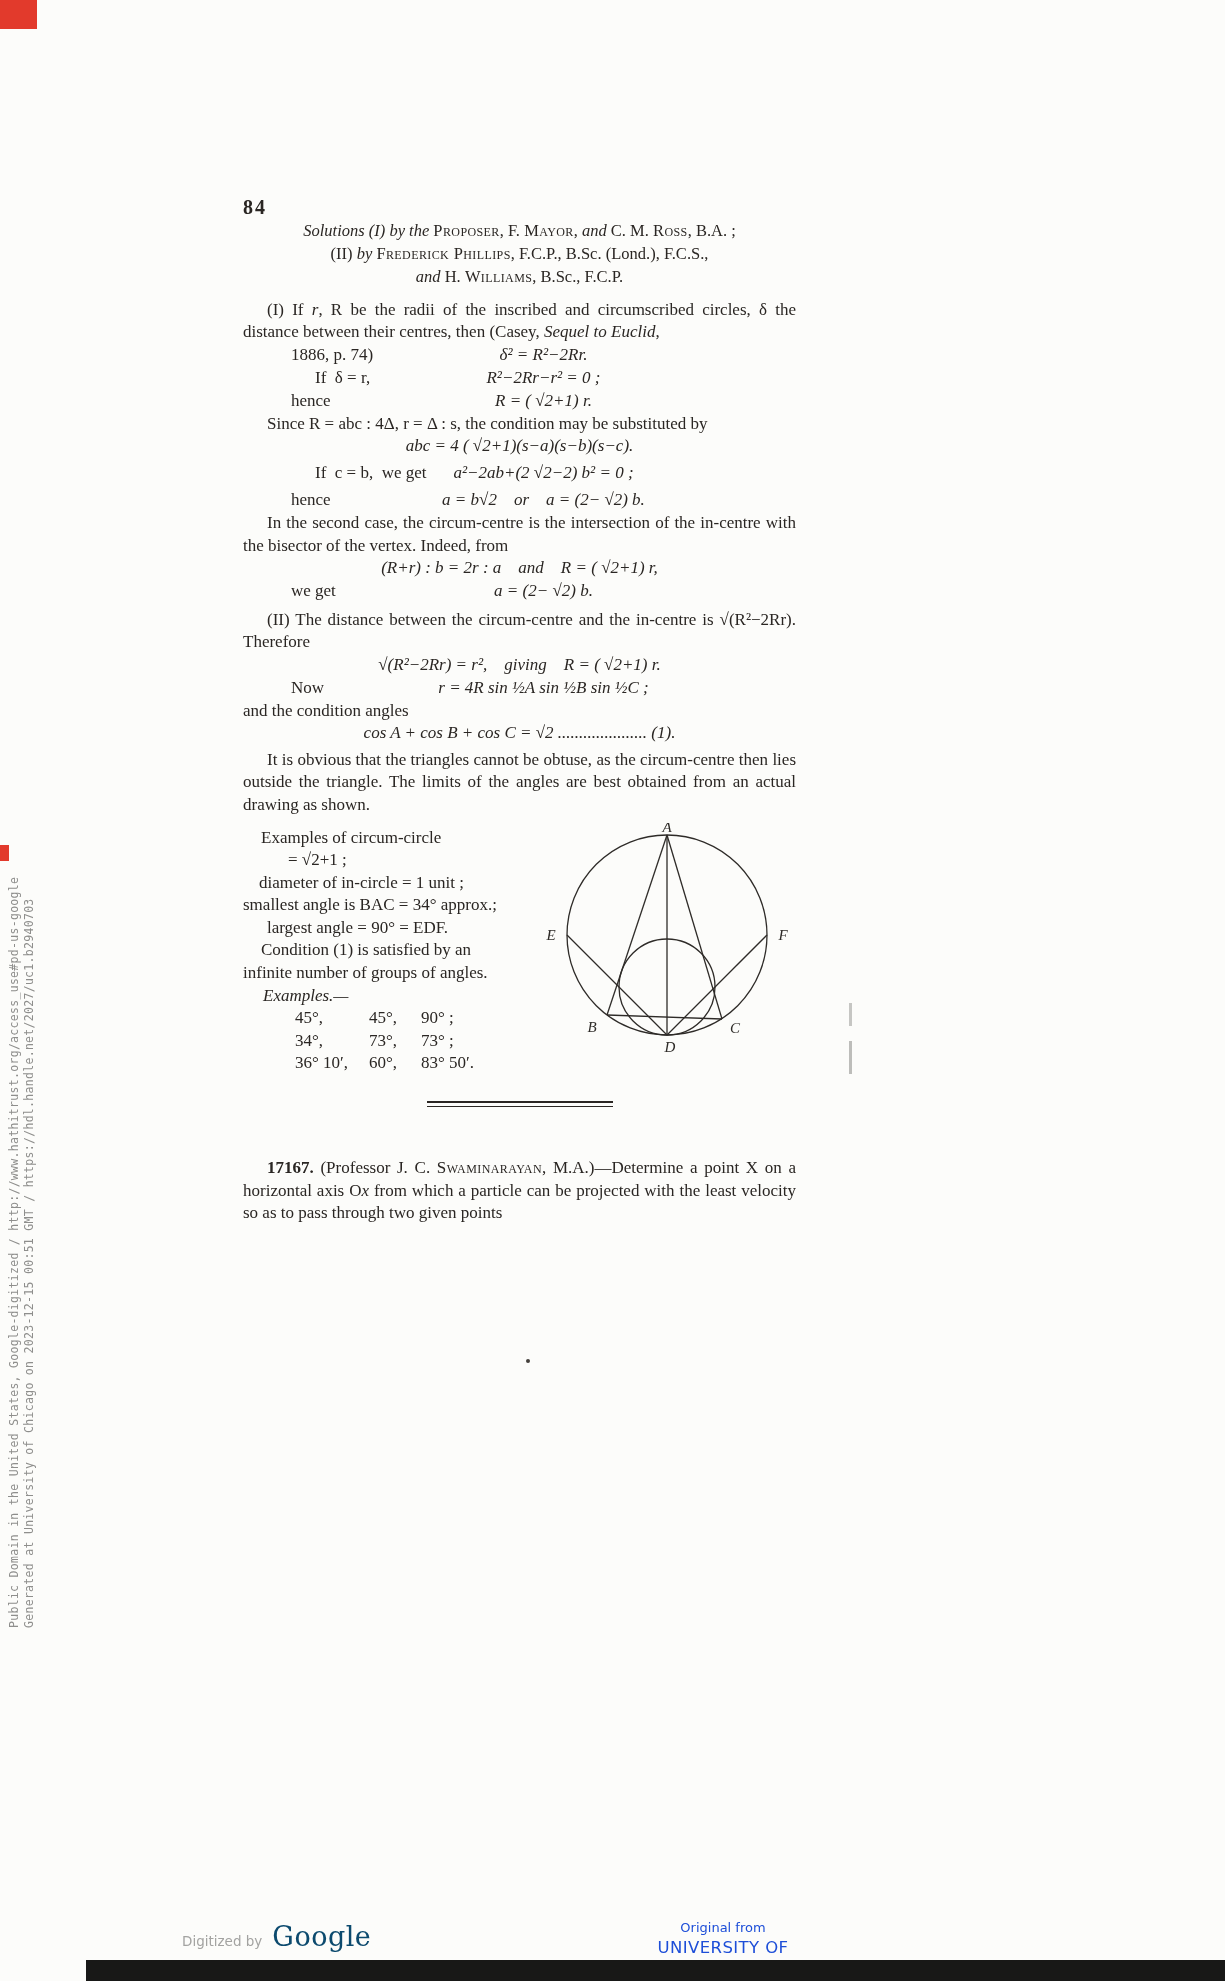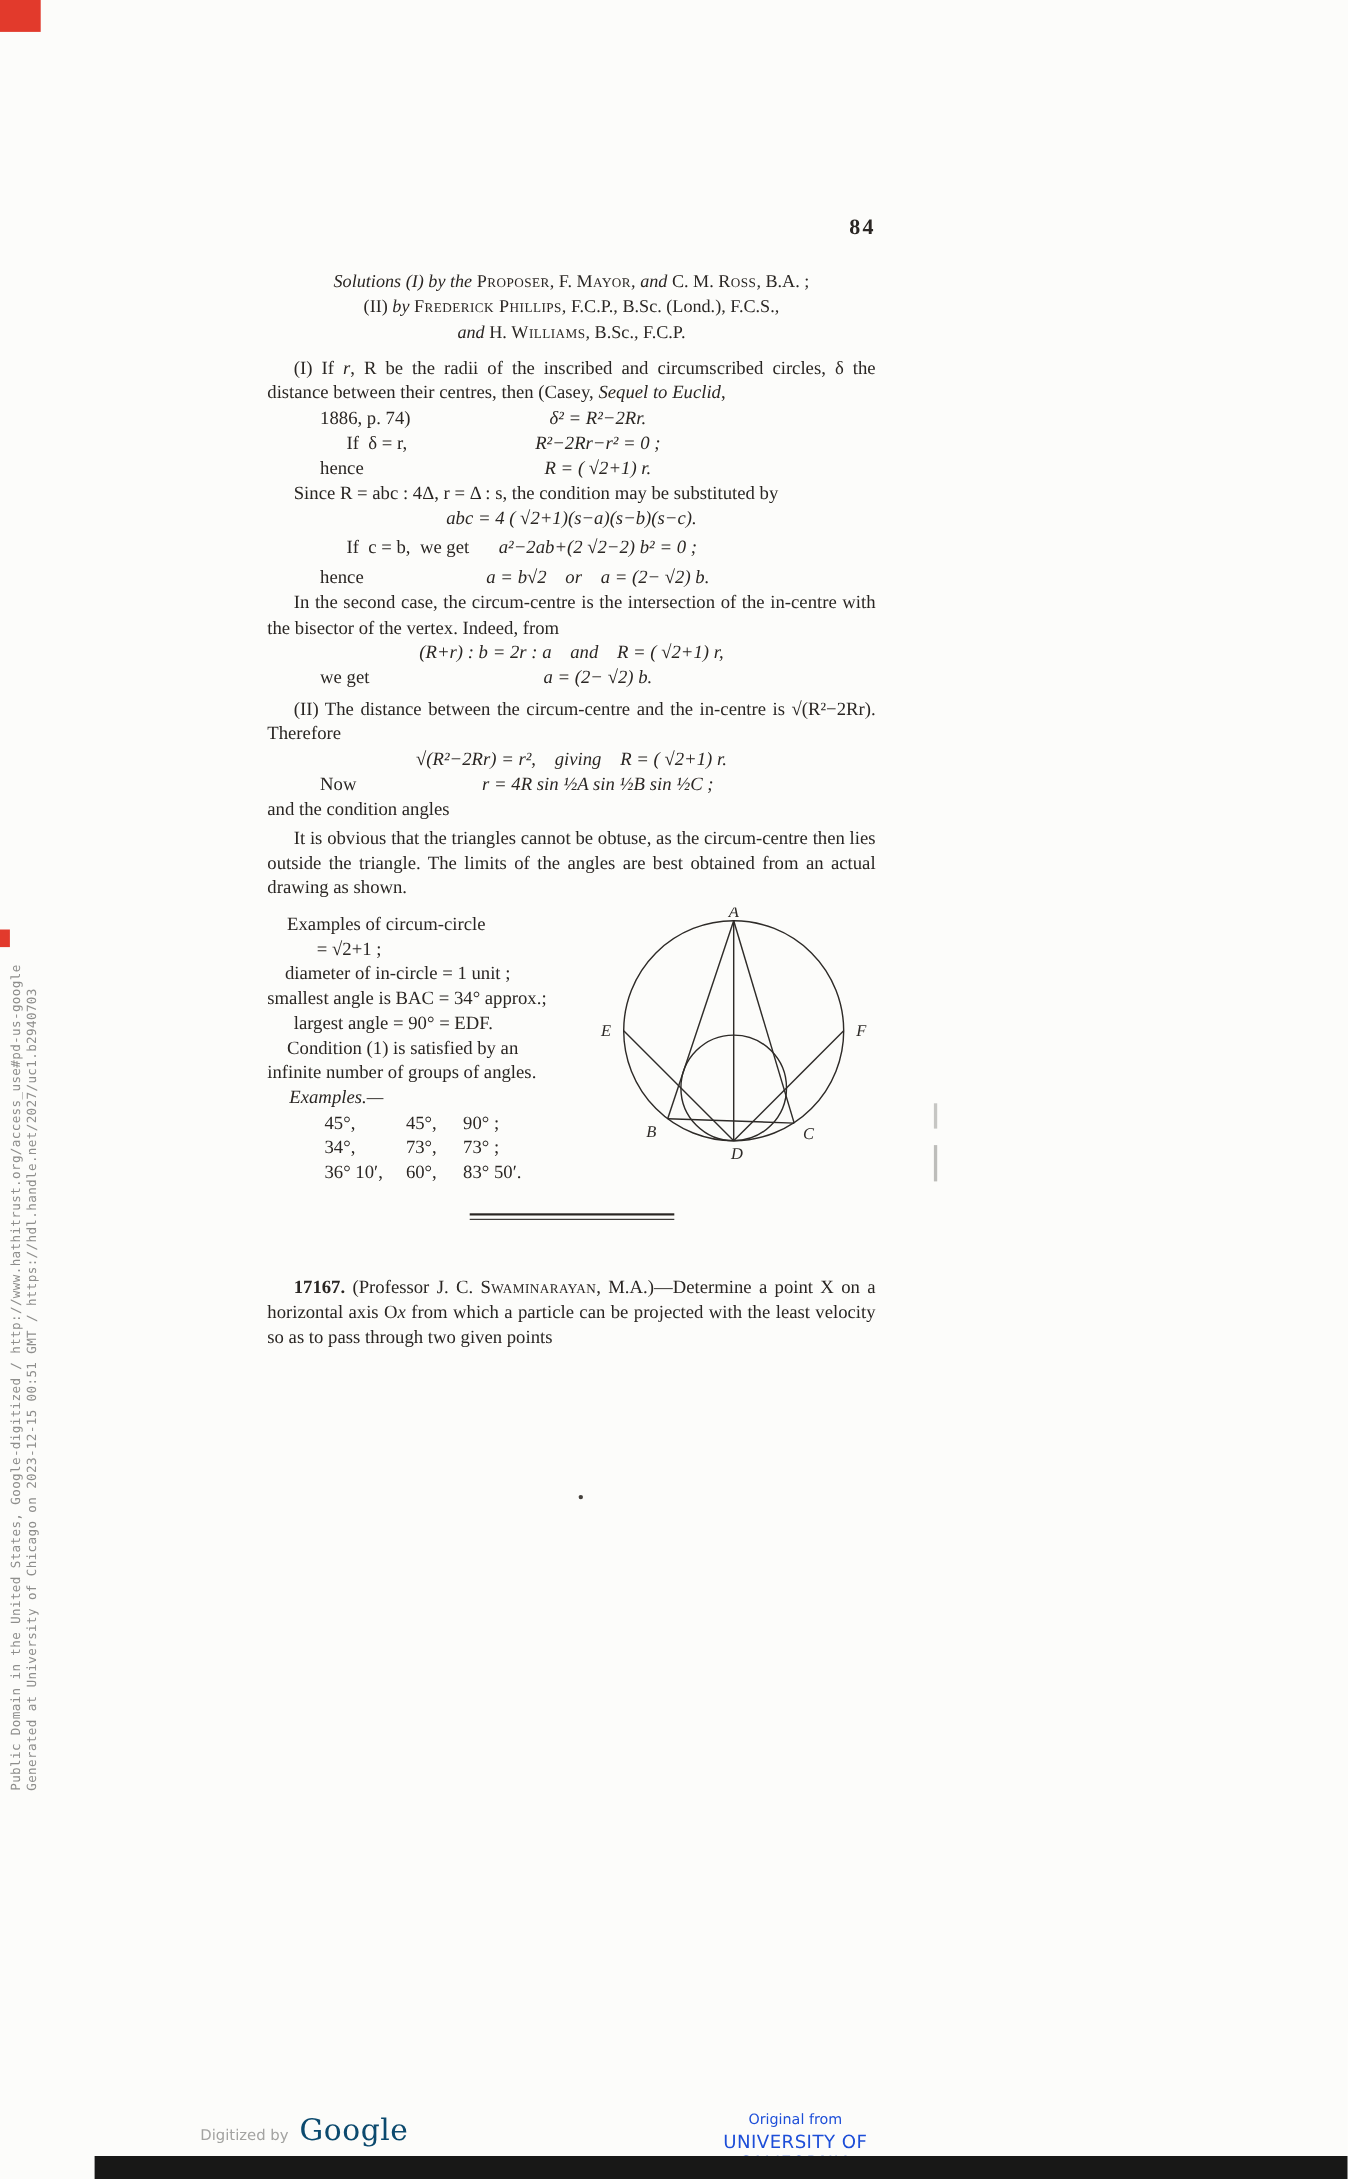--- a/index.html
+++ b/index.html
@@ -21,21 +21,21 @@
   
   .mline {
     position:absolute; white-space:nowrap; transform-origin:0 0; transform:rotate(-90deg);
     font-family:"DejaVu Sans Mono", monospace; font-size:11.5px; letter-spacing:0.3px; color:#8e8e8c;
   }
   .mline.m1 { left:22px; top:1628px; }
   .mline.m2 { left:7px;  top:1628px; }
 
   
   .content { position:absolute; left:243px; top:196px; width:553px; font-size:17px; line-height:22.6px; }
-  .pageno { text-align:right; font-weight:bold; font-size:20px; letter-spacing:2px; margin-bottom:25px; }
+  .pageno { text-align:left; font-weight:bold; font-size:20px; letter-spacing:2px; }
   .attr { text-align:center; font-size:16.5px; line-height:23px; margin-bottom:11px; }
   .seg-plain {}
   .seg-italic { font-style:italic; }
   .seg-sc { font-variant:small-caps; letter-spacing:0.4px; }
   .seg-bold { font-weight:bold; }
   .para { text-align:justify; text-indent:24px; }
   .line { text-indent:24px; }
   .line.noind { text-indent:0; }
   .eqrow { position:relative; height:23px;margin-left:48px; }
   .eqrow .label { position:absolute; left:0; top:0; white-space:pre; }
@@ -134,20 +134,21 @@
 
   <p class="para mt6">(II) The distance between the circum-centre and the in-centre is √(R²−2Rr).  Therefore</p>
   <div class="ctr">√(R²−2Rr) = r²,    giving    R = ( √2+1) r.</div>
 
   <div class="eqrow">
     <span class="label">Now</span>
     <span class="eq">r = 4R sin ½A sin ½B sin ½C ;</span>
   </div>
 
   <div class="line noind">and the condition angles</div>
+  <div class="ctr">cos A + cos B + cos C = √2 ..................... (1).</div>
 
   <p class="para mt4">It is obvious that the triangles cannot be obtuse, as the circum-centre then lies outside the triangle.  The limits of the angles are best obtained from an actual drawing as shown.</p>
 
   <div class="figrow">
     <div class="figtext">
       <div class="fl ind18">Examples of circum-circle</div>
       <div class="fl ind45">= √2+1 ;</div>
       <div class="fl ind16">diameter of in-circle = 1 unit ;</div>
       <div class="fl ind0">smallest angle is BAC = 34° approx.;</div>
       <div class="fl ind24">largest angle = 90° = EDF.</div>

